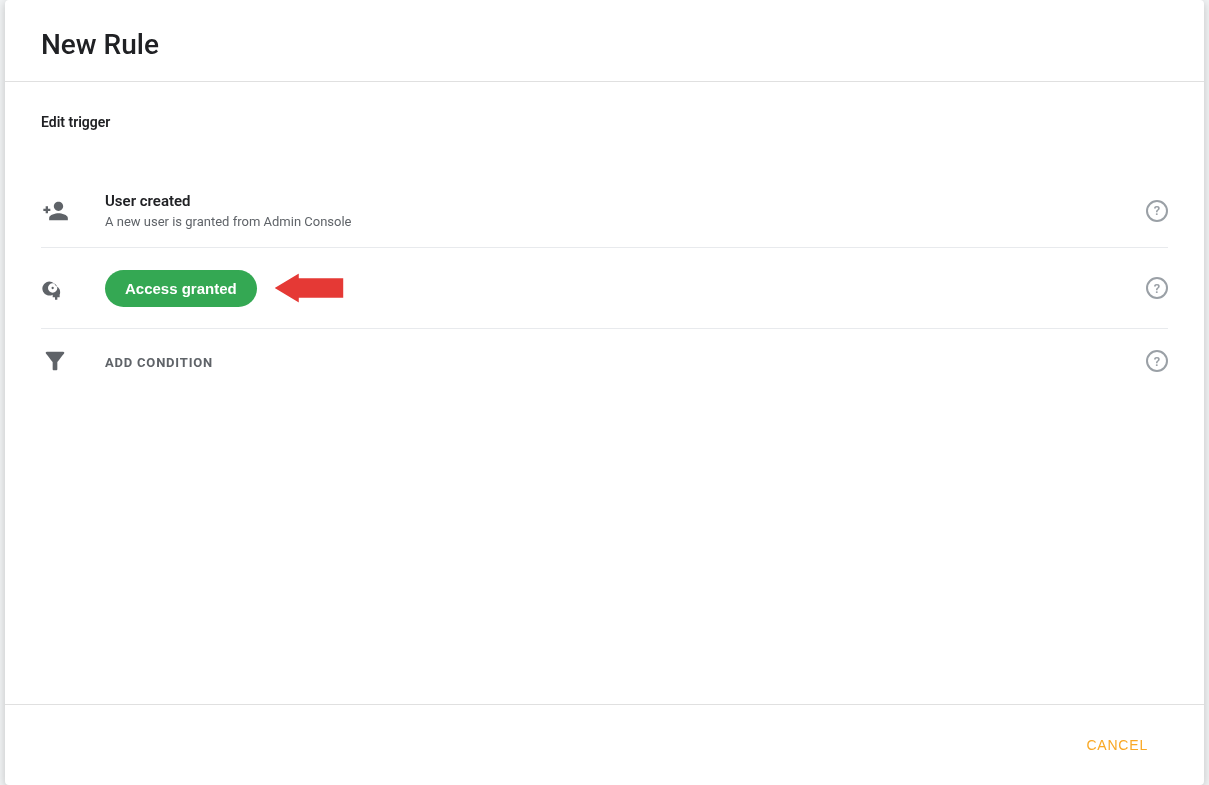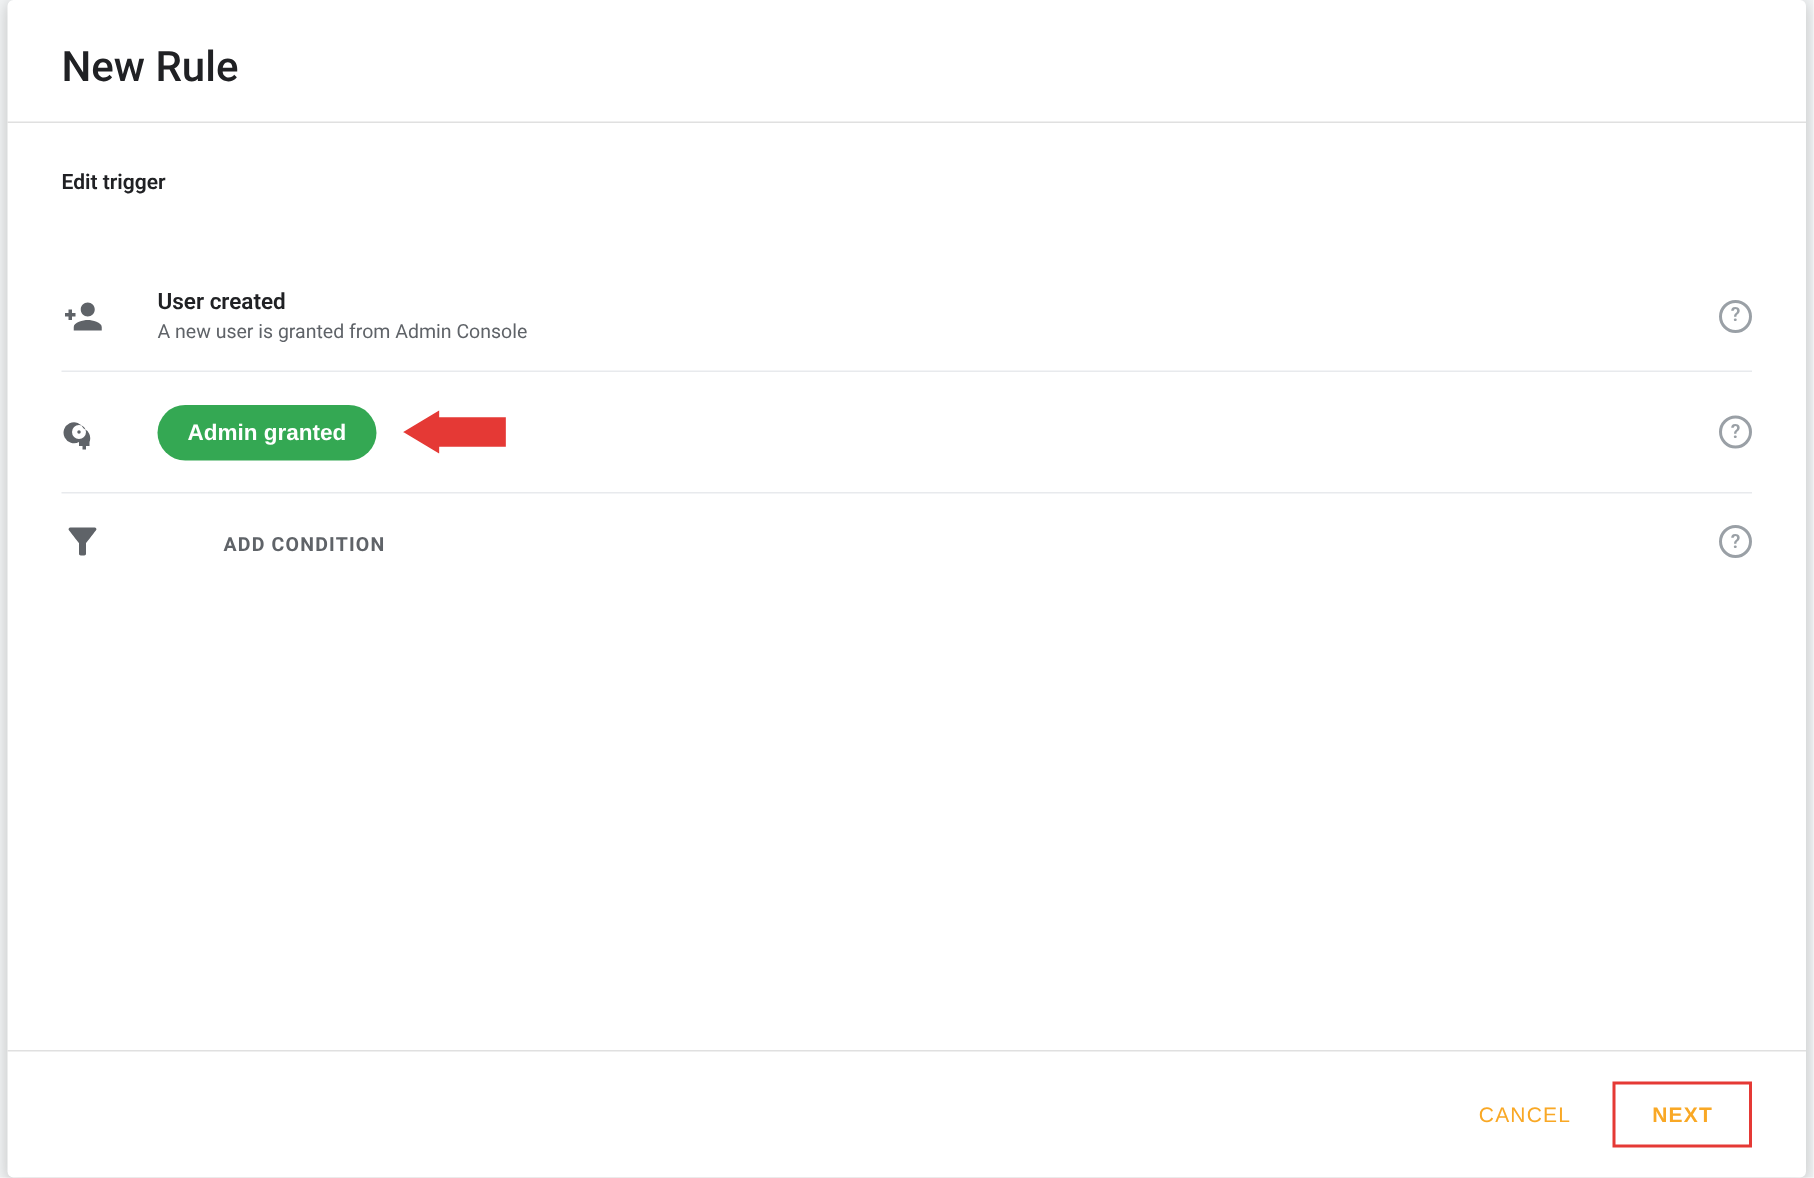--- a/index.html
+++ b/index.html
@@ -55,21 +55,20 @@
       display: flex;
       align-items: center;
       padding: 18px 0;
       border-bottom: 1px solid #e8eaed;
       position: relative;
       justify-content: flex-end;
     }
 
     .trigger-row:last-child {
       border-bottom: none;
-      gap: 44px;
     }
 
     .trigger-icon {
       width: 56px;
       flex-shrink: 0;
       display: flex;
       align-items: center;
       justify-content: flex-start;
     }
 
@@ -202,21 +201,21 @@
 
     <div class="trigger-row">
       <div class="trigger-icon">
         <svg viewBox="0 0 24 24" xmlns="http://www.w3.org/2000/svg">
           <path d="M12.65 10A6 6 0 1 0 10 17.72V20h2v2h2v-2h2v-2.28A6 6 0 0 0 12.65 10zM10 16a4 4 0 1 1 0-8 4 4 0 0 1 0 8zm-1-4a1 1 0 1 0 2 0 1 1 0 0 0-2 0z"></path>
 
         </svg>
       </div>
       <div class="trigger-content">
         <div style="display:flex;align-items:center;gap:0;">
-          <button class="access-granted-btn">Admin granted</button>
+          <button class="access-granted-btn">Access granted</button>
 
           <div class="arrow-indicator">
             <svg class="arrow-svg" viewBox="0 0 90 44" xmlns="http://www.w3.org/2000/svg">
 
               <polygon points="80,10 30,10 30,4 0,22 30,40 30,34 80,34" fill="#e53935" stroke="#fff" stroke-width="2"></polygon>
             </svg>
           </div>
         </div>
       </div>
       <div class="help-circle">?</div>
@@ -231,16 +230,15 @@
       <div class="trigger-content">
         <span class="add-condition-label">ADD CONDITION</span>
       </div>
       <div class="help-circle">?</div>
     </div>
 
   </div>
 
   <div class="dialog-footer">
     <button class="btn-cancel">CANCEL</button>
-    <button class="btn-next">NEXT</button>
   </div>
 
 </div>
 
 </body></html>

